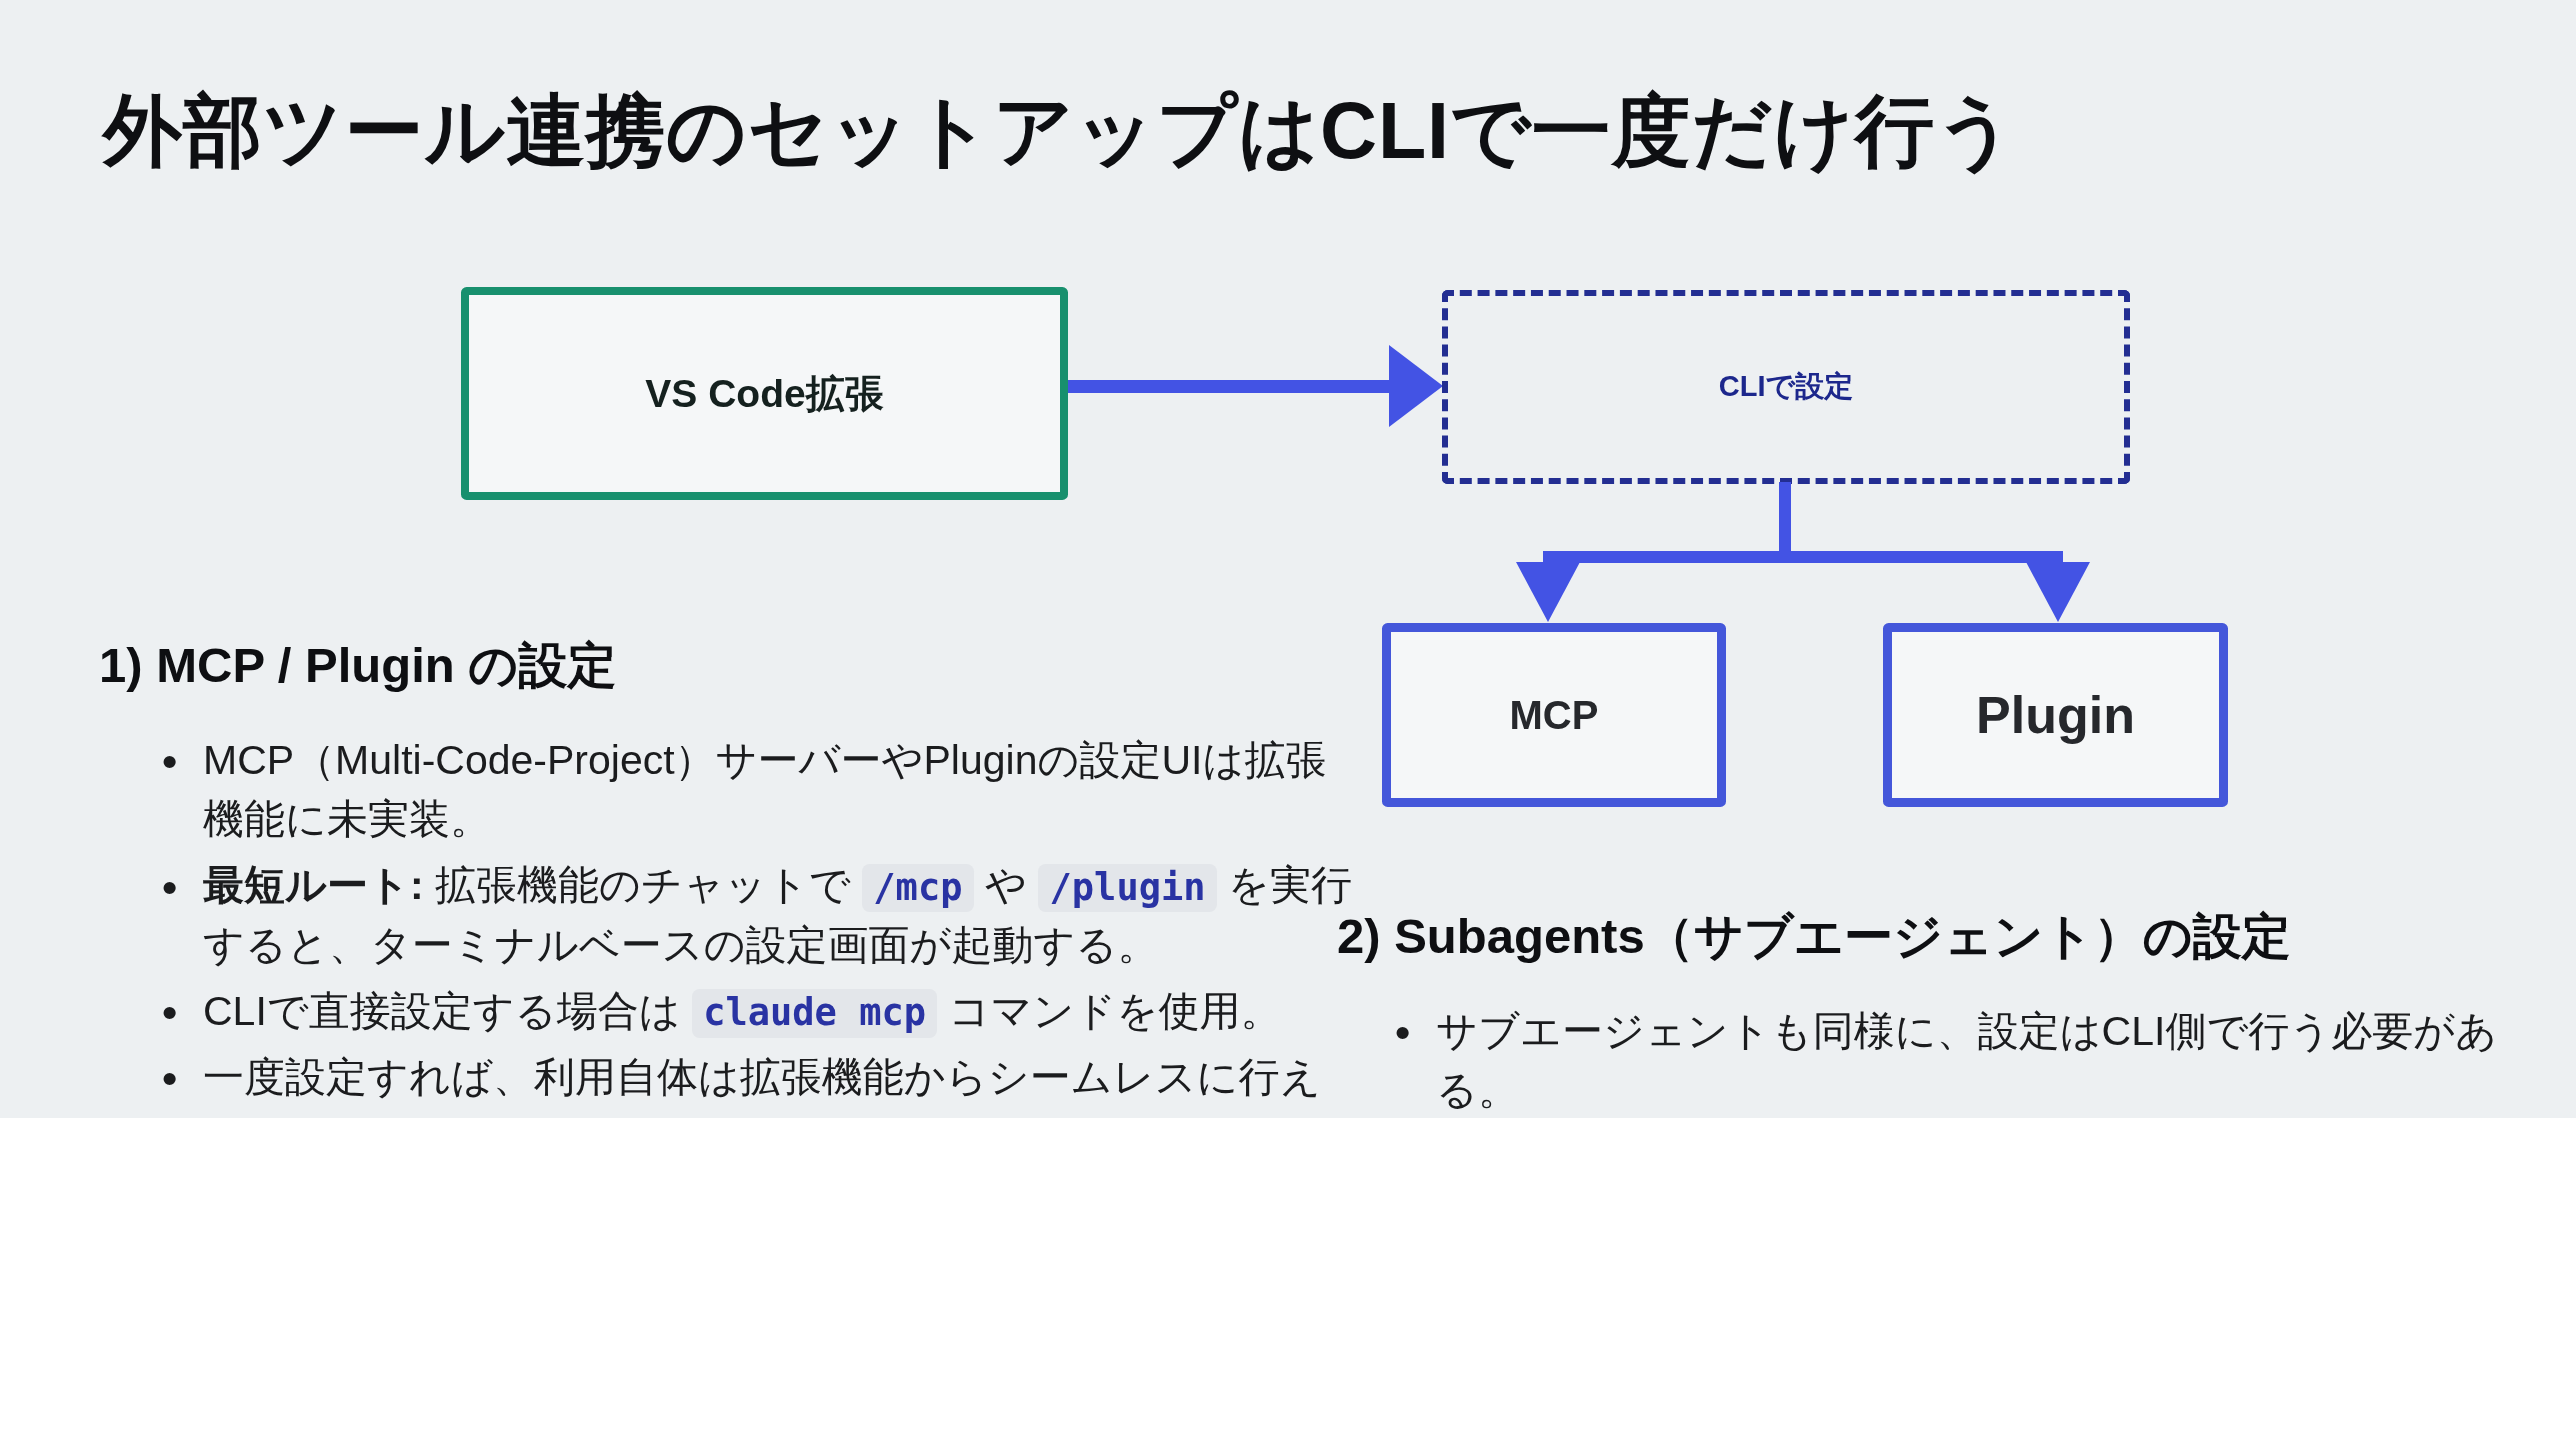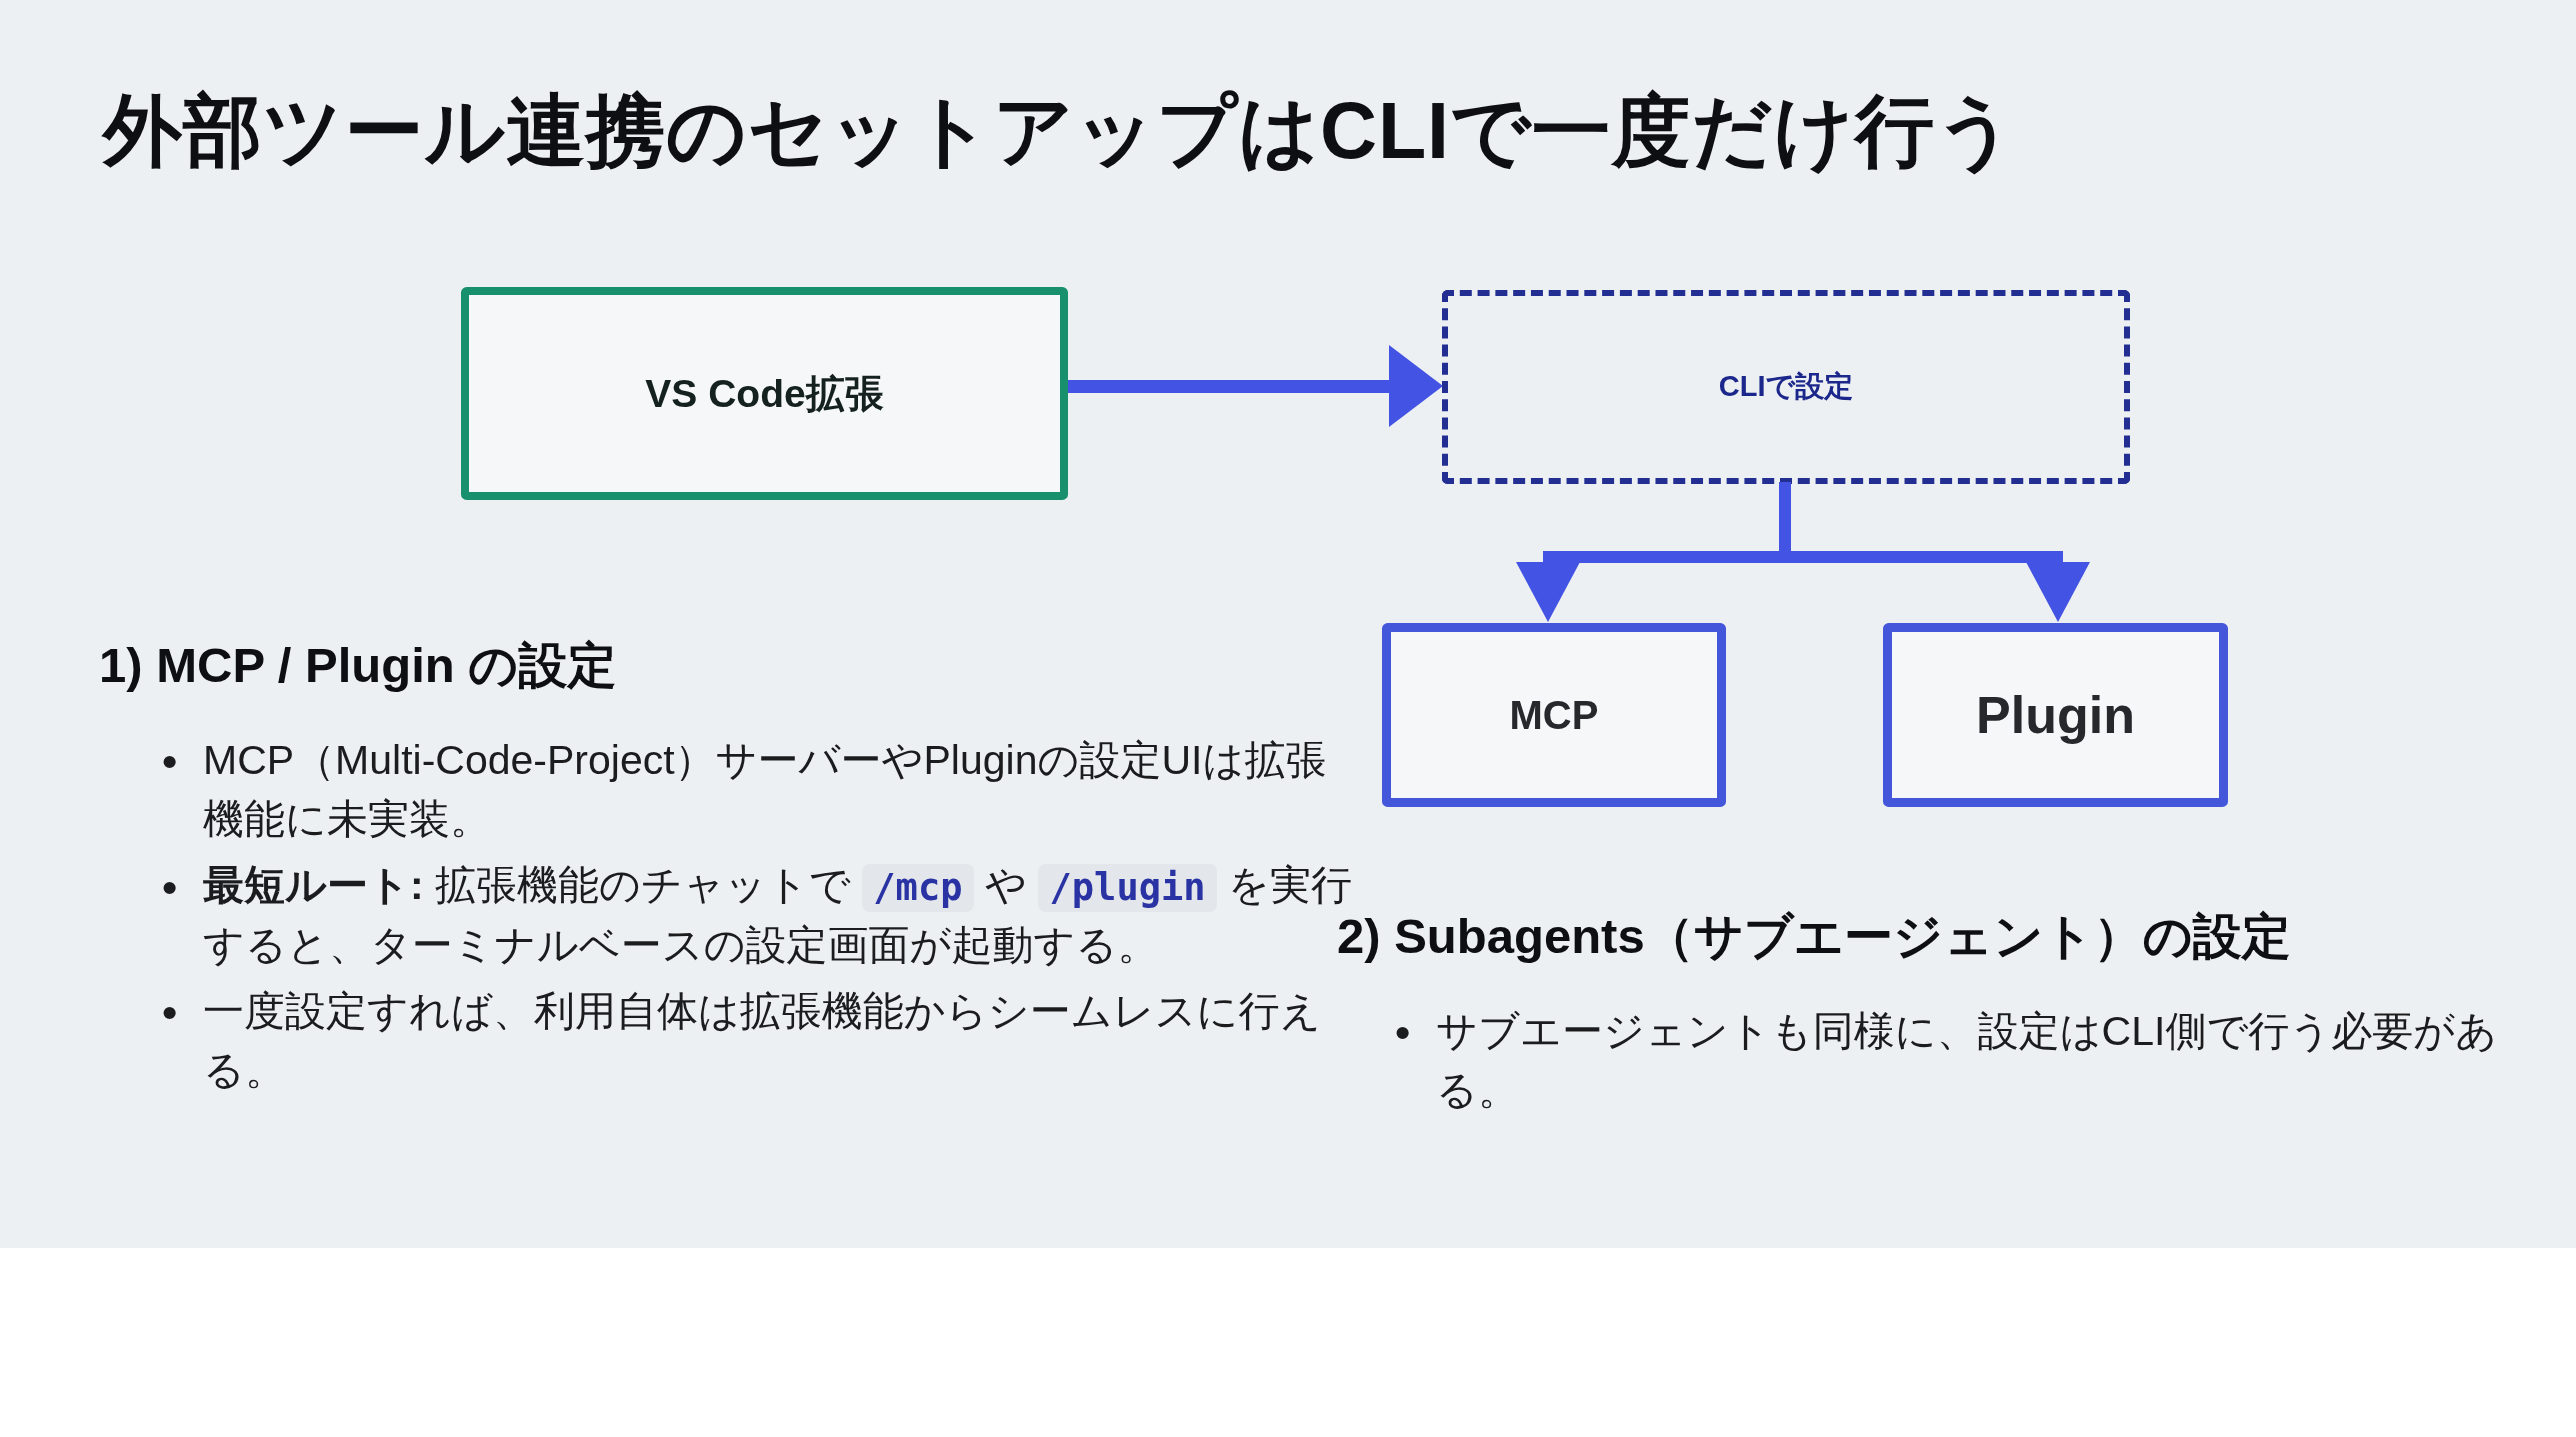--- a/index.html
+++ b/index.html
@@ -1,19 +1,19 @@
 <!DOCTYPE html>
 <html style="--page-bg: #edf0f2; --box-bg: #f5f7f8; --green: #18906e; --navy: #232e92; --navy-text: #1c278c; --blue: #4353e4; --blue-border: #4457da; --text-dark: #0e0f12; --body-text: #1b1c1e; --code-bg: #e3e6ea; --code-text: #2933a3;font-size:15px"><head>
 <meta charset="utf-8">
 <style>
   html, body { margin: 0; padding: 0; }
   .canvas {
     position: relative;
     width: 2576px;
-    height: 1248px;
+    height: 1118px;
     background: var(--page-bg, #edf0f2);
     font-family: "Liberation Sans", sans-serif;
     color: var(--body-text, #1b1c1e);
     overflow: hidden;
   }
 
   
   .slide-title {
     position: absolute;
     left: 103px;
@@ -151,20 +151,21 @@
     <span>MCP</span>
   </div>
   <div class="dia-box plugin-box">
     <span>Plugin</span>
   </div>
 
   <div class="section-heading heading-1">1) MCP / Plugin の設定</div>
   <ul class="bullets bullets-1">
       <li><span class="seg-plain">MCP（Multi-Code-Project）サーバーやPluginの設定UIは拡張機能に未実装。</span></li>
       <li><span class="seg-bold">最短ルート:</span><span class="seg-plain"> 拡張機能のチャットで </span><span class="seg-code">/mcp</span><span class="seg-plain"> や </span><span class="seg-code">/plugin</span><span class="seg-plain"> を実行すると、ターミナルベースの設定画面が起動する。</span></li>
+      <li><span class="seg-plain">CLIで直接設定する場合は </span><span class="seg-code">claude mcp</span><span class="seg-plain"> コマンドを使用。</span></li>
       <li><span class="seg-plain">一度設定すれば、利用自体は拡張機能からシームレスに行える。</span></li>
     </ul>
 
   <div class="section-heading heading-2">2) Subagents（サブエージェント）の設定</div>
   <ul class="bullets bullets-2">
       <li><span class="seg-plain">サブエージェントも同様に、設定はCLI側で行う必要がある。</span></li>
     </ul>
 
 </div>
 

